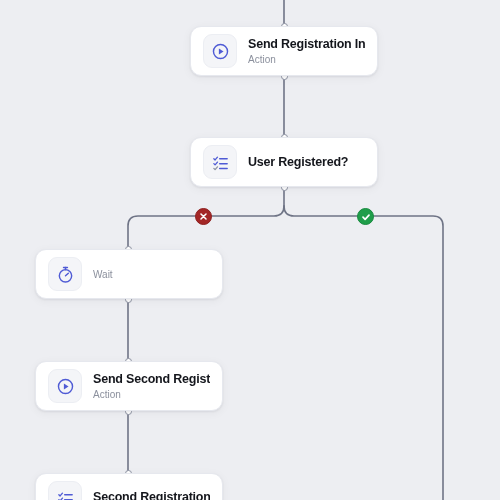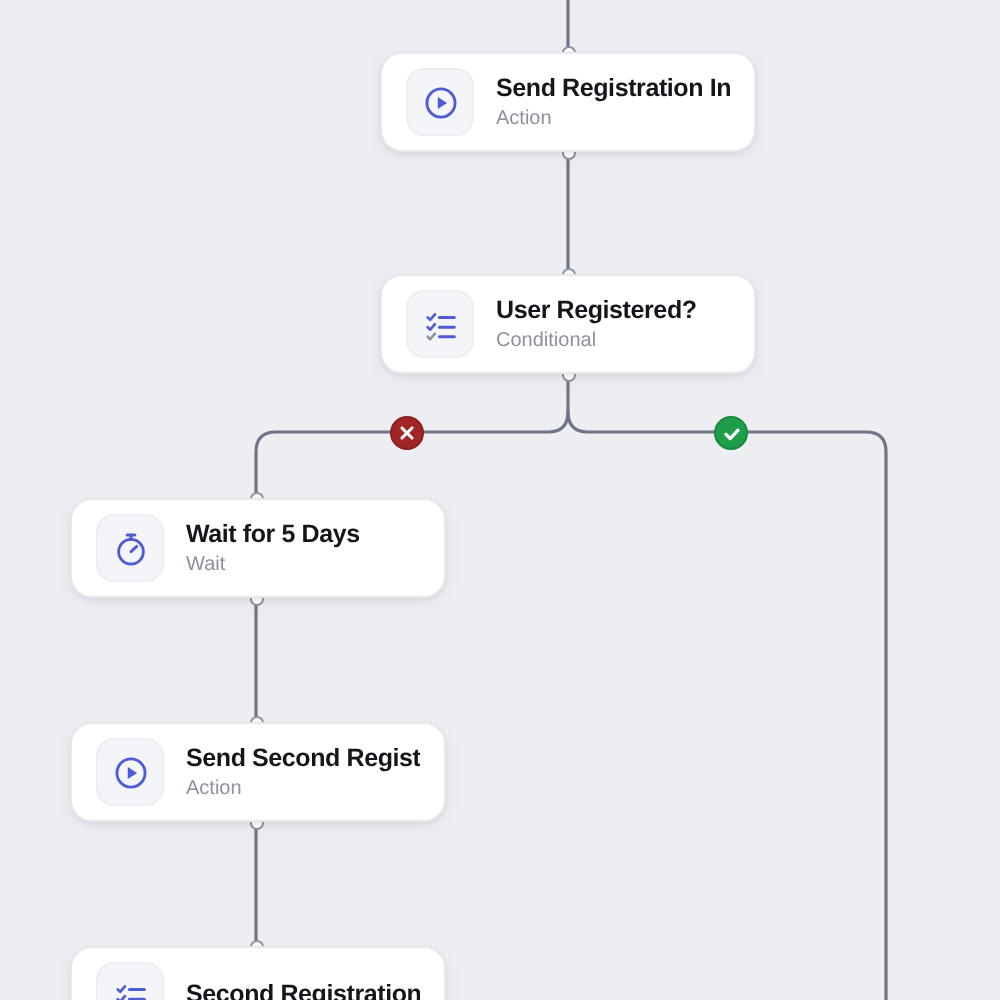--- a/index.html
+++ b/index.html
@@ -88,35 +88,33 @@
     <div class="node-icon">
       <svg width="19" height="19" viewBox="0 0 20 20">
         <path d="M3,6 L4.3,7.3 L6.8,4.4" stroke="#4f5bd5" stroke-width="1.4" fill="none" stroke-linecap="round" stroke-linejoin="round"></path>
         <path d="M3,11.2 L4.3,12.5 L6.8,9.6" stroke="#4f5bd5" stroke-width="1.4" fill="none" stroke-linecap="round" stroke-linejoin="round"></path>
         <path d="M3,16.2 L4.3,17.5 L6.8,14.6" stroke="#8e93a3" stroke-width="1.4" fill="none" stroke-linecap="round" stroke-linejoin="round"></path>
         <path d="M9.2,6 L17,6 M9.2,11.2 L17,11.2 M9.2,16.2 L17,16.2" stroke="#4f5bd5" stroke-width="1.6" stroke-linecap="round"></path>
       </svg>
     </div>
     <div class="node-text">
       <div class="node-title">User Registered?</div>
-      <div class="node-sub">Conditional</div>
     </div>
   </div>
 
   <div class="node" style="left:35px;top:249px;width:188px;height:50px">
     <div class="node-icon">
       <svg width="19" height="19" viewBox="0 0 20 20">
         <circle cx="10" cy="11.4" r="6.5" stroke="#4f5bd5" stroke-width="1.5" fill="none"></circle>
         <path d="M10,11.4 L13,8.6" stroke="#4f5bd5" stroke-width="1.5" stroke-linecap="round"></path>
         <path d="M8,2.6 L12,2.6" stroke="#4f5bd5" stroke-width="1.6" stroke-linecap="round"></path>
         <path d="M10,2.6 L10,4.9" stroke="#4f5bd5" stroke-width="1.6" stroke-linecap="round"></path>
       </svg>
     </div>
     <div class="node-text">
-      <div class="node-title">Wait for 5 Days</div>
       <div class="node-sub">Wait</div>
     </div>
   </div>
 
   <div class="node" style="left:35px;top:361px;width:188px;height:50px">
     <div class="node-icon">
       <svg width="19" height="19" viewBox="0 0 20 20">
         <circle cx="10" cy="10" r="7.4" stroke="#4f5bd5" stroke-width="1.5" fill="none"></circle>
         <path d="M8.3,6.9 L13.2,10 L8.3,13.1 Z" fill="#4f5bd5"></path>
       </svg>

